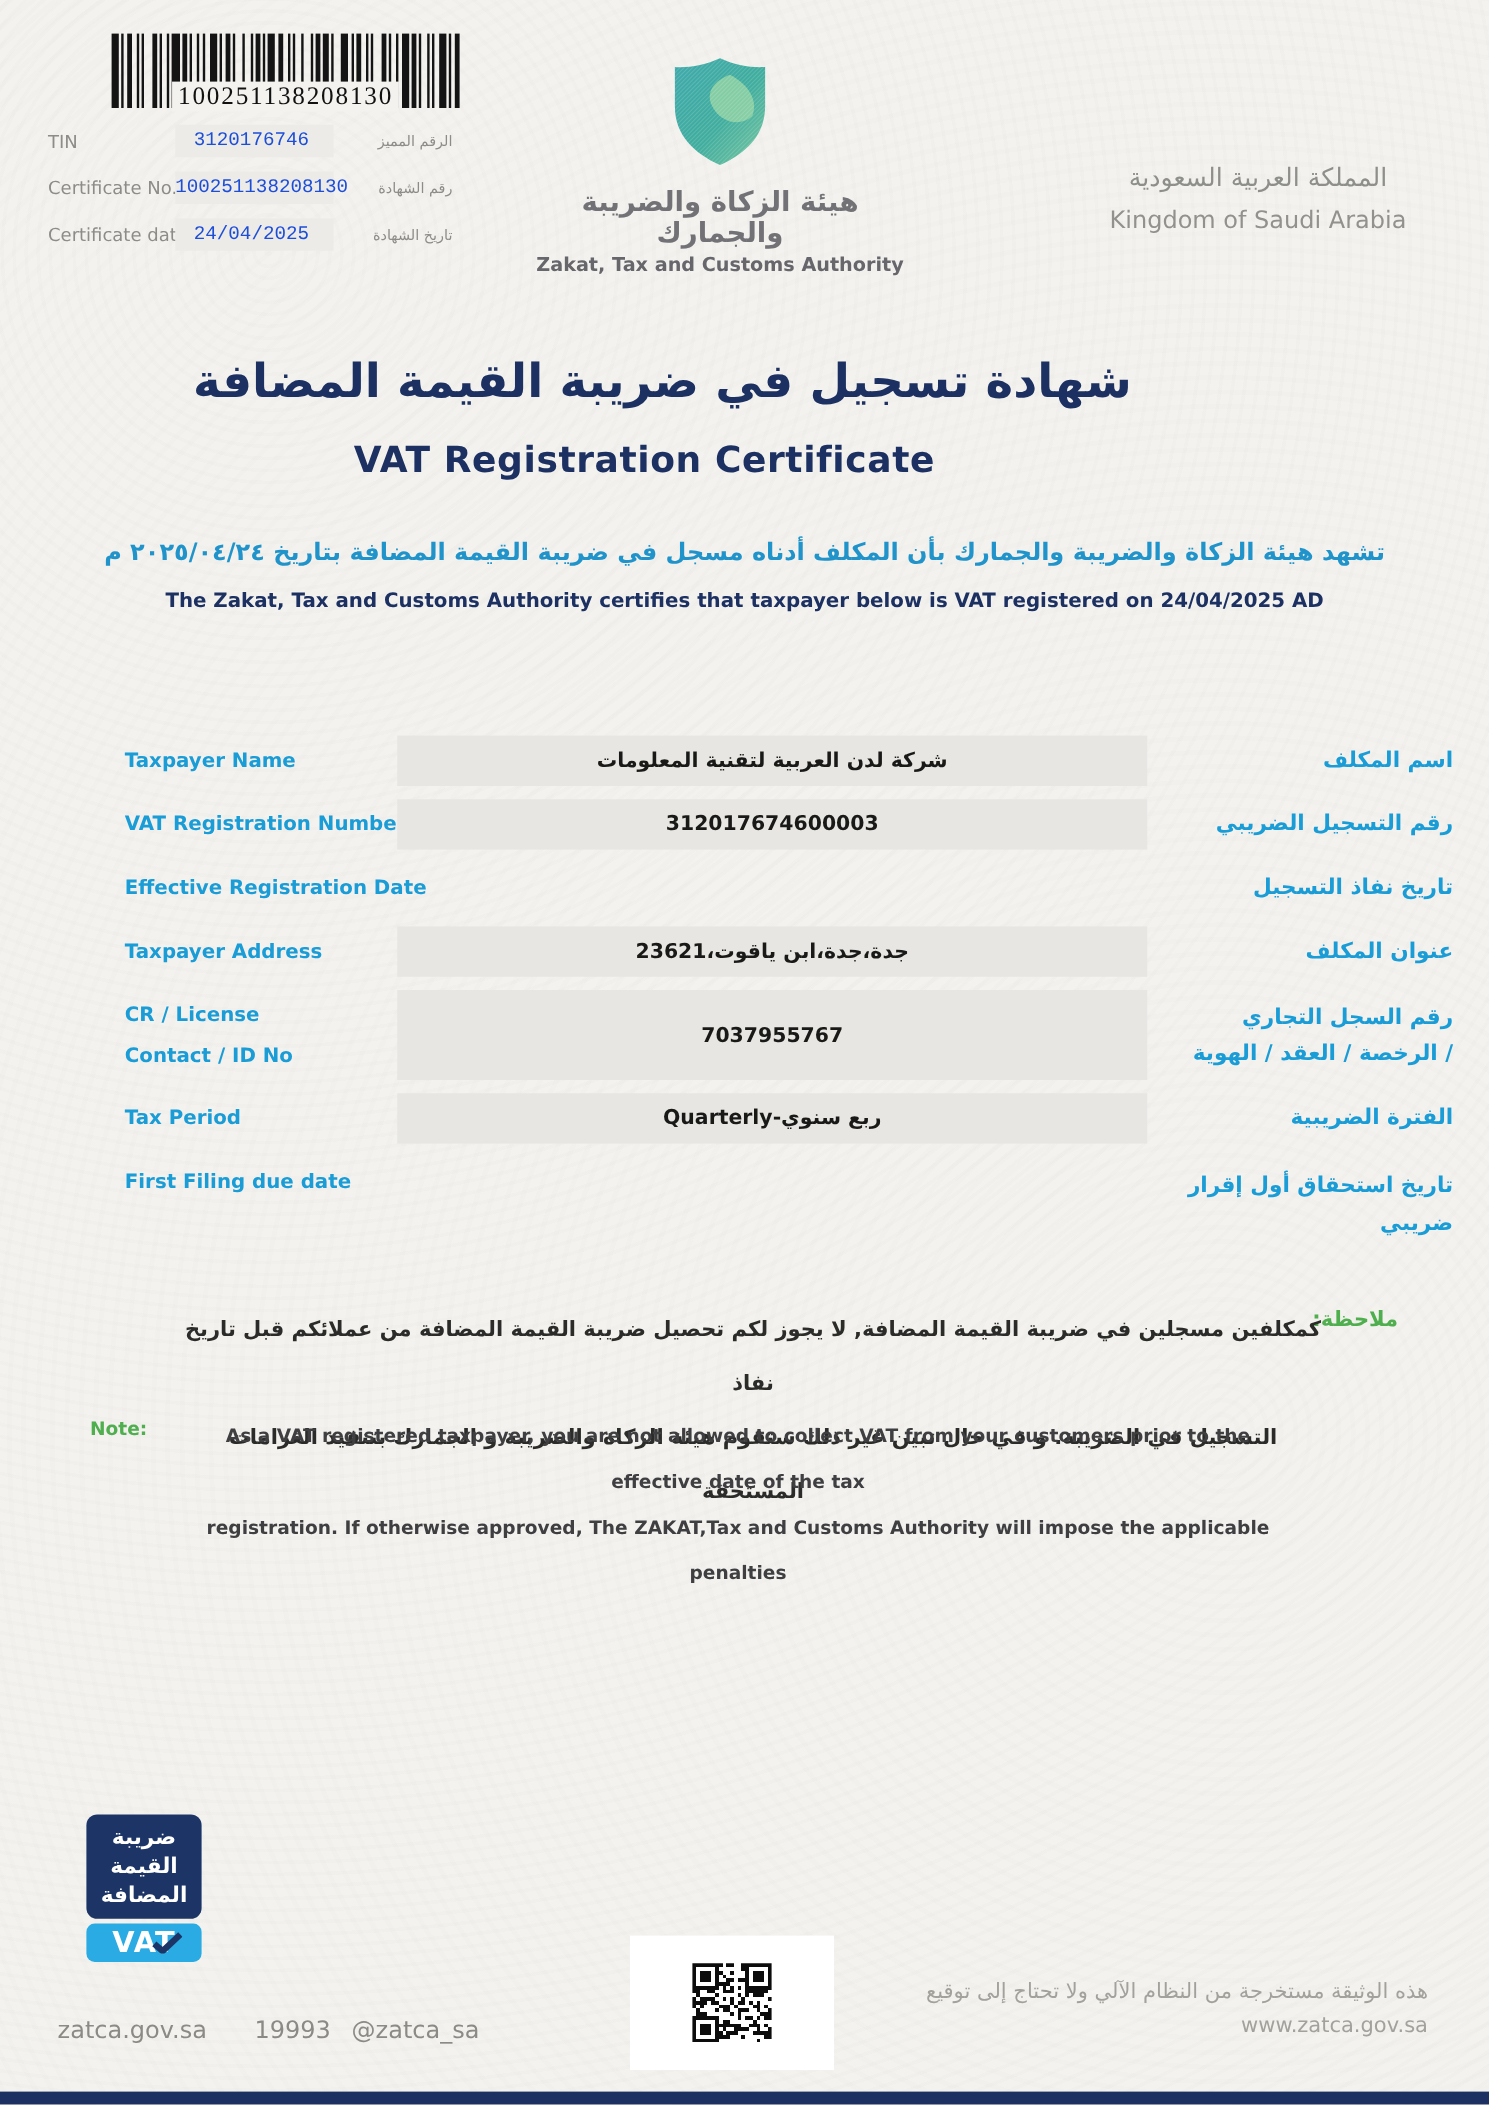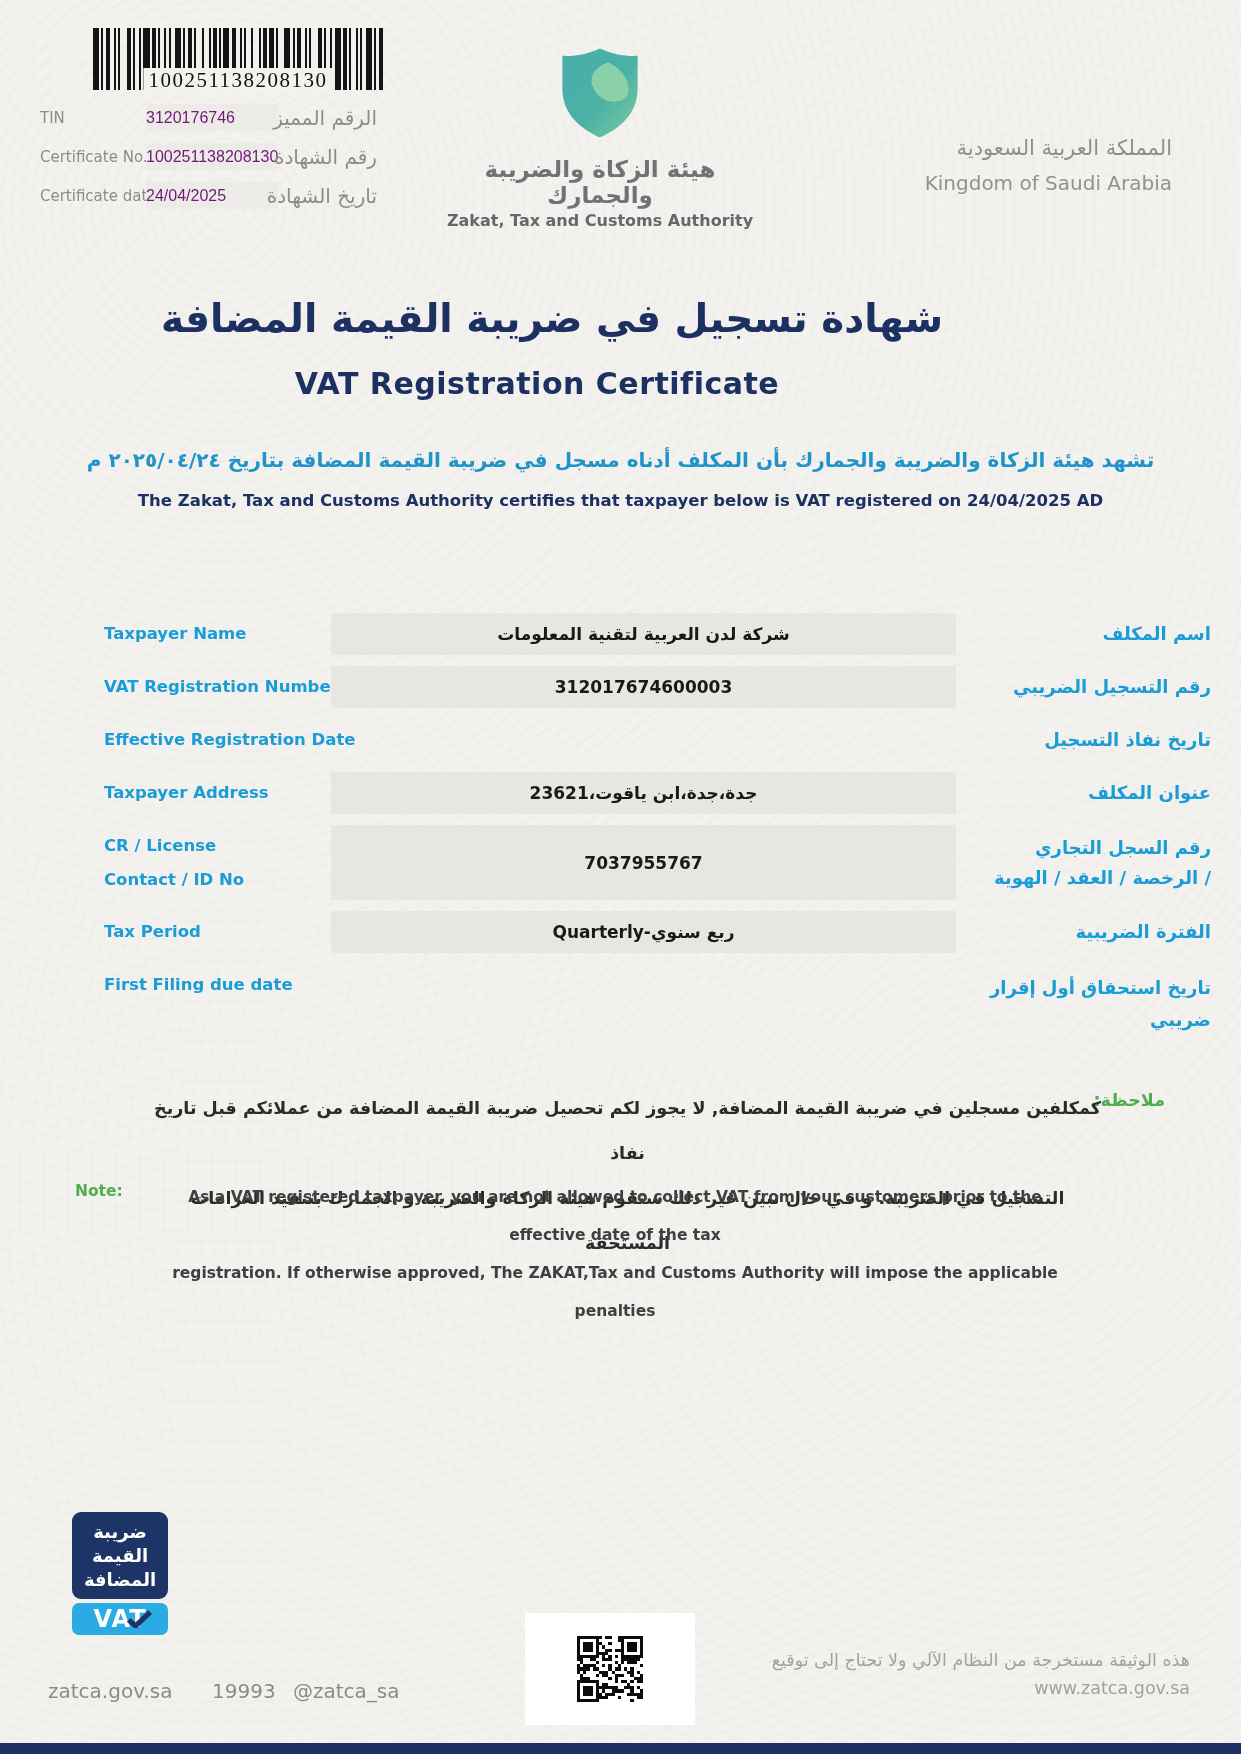--- a/index.html
+++ b/index.html
@@ -20,32 +20,32 @@
   .barcode-num{
     position:absolute;left:50%;bottom:-3px;transform:translateX(-50%);
     background:#f3f2ef;padding:0 5px;white-space:nowrap;
     font-family:"Liberation Serif","DejaVu Serif",serif;
     font-size:21px;letter-spacing:1.5px;color:#111;
   }
   .id-fields{left:40px;top:104px;width:337px;}
   .id-row{position:relative;height:27px;margin-bottom:12px;}
   .id-label-en{position:absolute;left:0;top:50%;transform:translateY(-50%);font-size:15px;color:#8d8c88;}
   .id-box{position:absolute;left:106px;top:0;width:132px;height:27px;background:#ecebe8;}
-  .id-box span{display:block;line-height:27px;text-align:left;padding-right:5px;
-    font-family:Liberation Sans, sans-serif;font-size:16px;color:#701a75;}
-  .id-label-ar{position:absolute;right:0;top:50%;transform:translateY(-50%);font-size:20px;color:#8d8c88;direction:rtl;}
+  .id-box span{display:block;line-height:27px;text-align:center;padding-right:5px;
+    font-family:Liberation Mono, monospace;font-size:16px;color:#1d4ed8;}
+  .id-label-ar{position:absolute;right:0;top:50%;transform:translateY(-50%);font-size:12px;color:#8d8c88;direction:rtl;}
 
   
   .authority{left:440px;top:46px;width:320px;text-align:center;}
   .authority svg{display:block;margin:0 auto;}
   .authority-ar{margin-top:16px;font-size:23px;font-weight:bold;color:#717176;direction:rtl;}
   .authority-en{margin-top:3px;font-size:16px;font-weight:bold;color:#66666b;}
 
   
-  .kingdom{right:69px;top:136px;text-align:right;}
+  .kingdom{right:69px;top:136px;text-align:center;}
   .kingdom-ar{font-size:21px;color:#8e8e8b;direction:rtl;margin-bottom:11px;}
   .kingdom-en{font-size:20px;color:#92918d;}
 
   
   .title-ar{left:0;top:296px;width:1104px;text-align:center;font-size:39px;font-weight:bold;color:#1c3061;direction:rtl;}
   .title-en{left:0;top:366px;width:1074px;text-align:center;font-size:30px;font-weight:bold;color:#1c3061;letter-spacing:.5px;}
   .cert-ar{left:0;top:448px;width:1241px;text-align:center;font-size:20px;font-weight:bold;color:#2094ca;direction:rtl;}
   .cert-en{left:0;top:491px;width:1241px;text-align:center;font-size:16.5px;font-weight:bold;color:#1c3061;}
 
   

